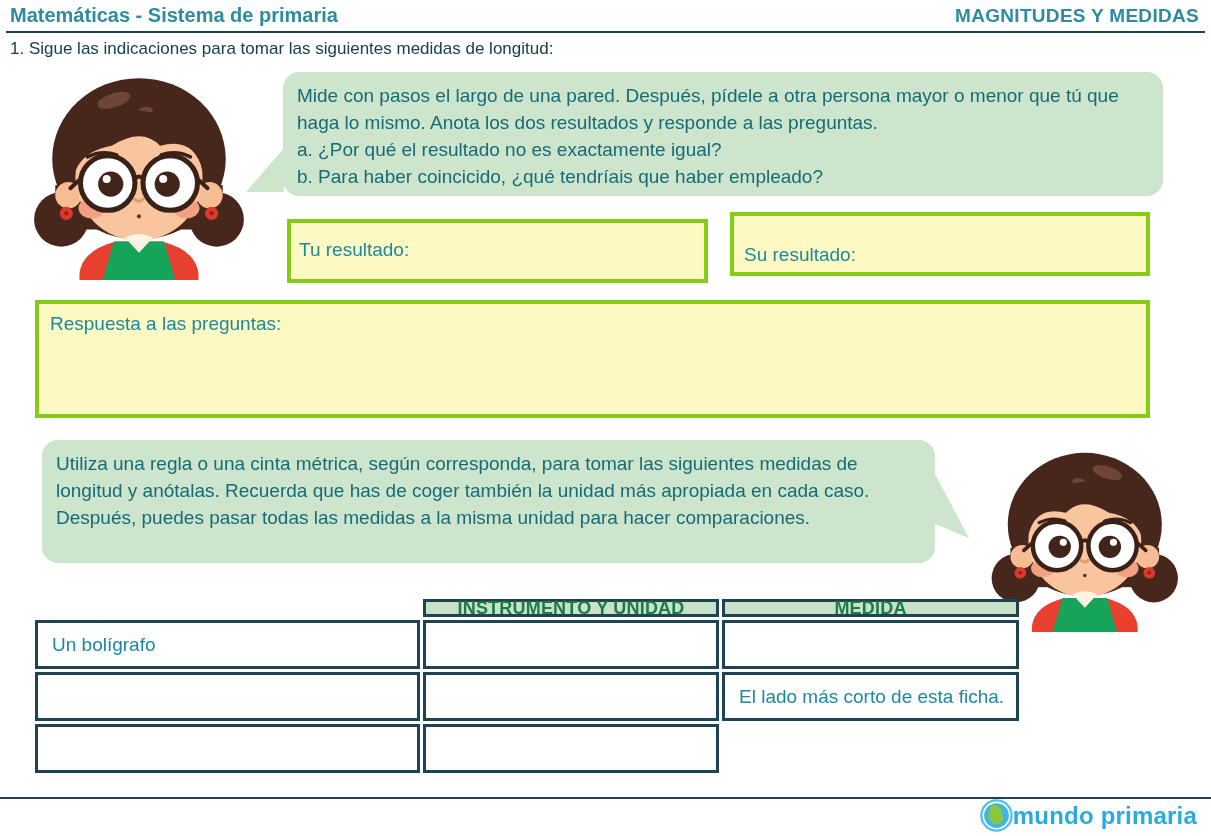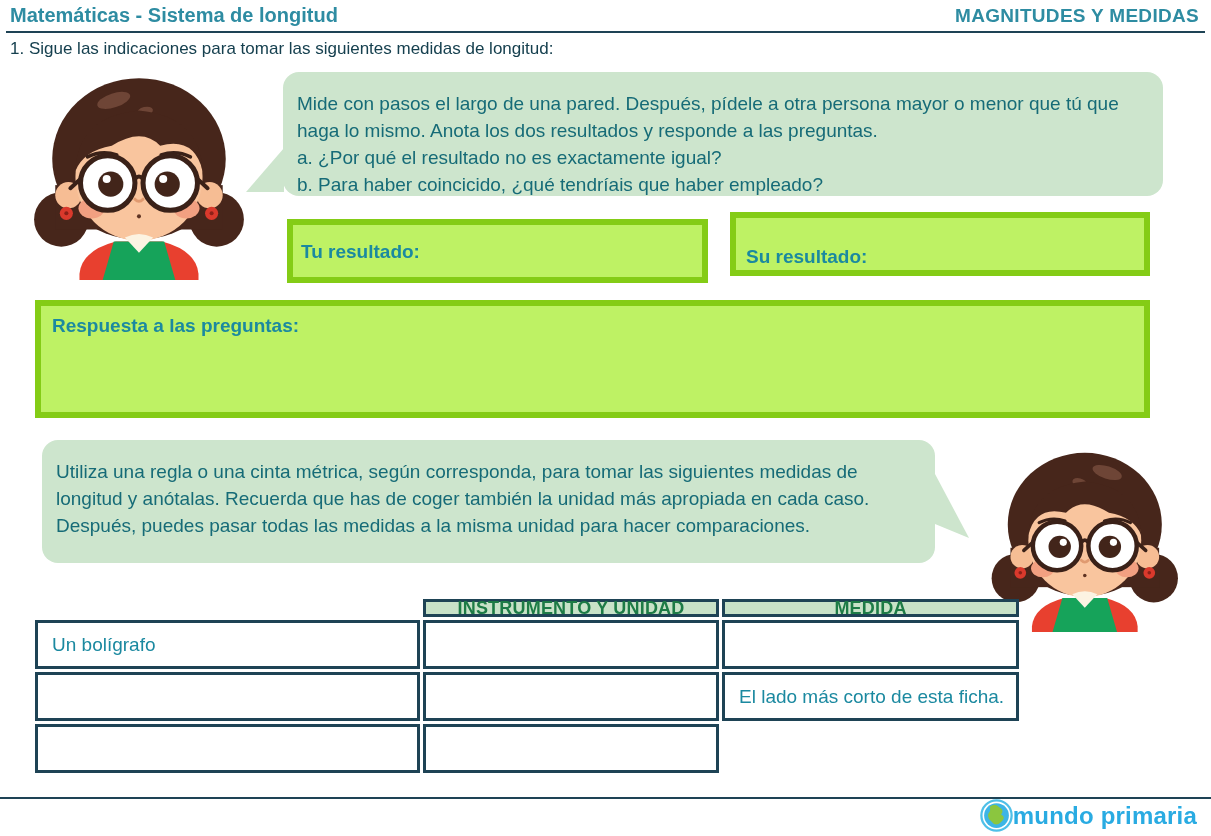--- a/index.html
+++ b/index.html
@@ -8,31 +8,31 @@
   .page { position:relative; width:1211px; height:836px; background:#fff; overflow:hidden; }
 
   
   .hdr-left  { position:absolute; left:10px; top:4px; font-size:20px; font-weight:600; color:#2e8ca2; }
   .hdr-right { position:absolute; right:12px; top:5px; font-size:19px; font-weight:600; color:#2e8ca2; letter-spacing:.3px; }
   .hdr-rule  { position:absolute; left:6px; right:6px; top:31px; height:2px; background:#1e4355; }
   .instruction { position:absolute; left:10px; top:39px; font-size:17px; color:#16404f; }
 
   
   .bubble { position:absolute; background:#cde5cd; border-radius:16px; color:#166b77; font-size:19px; line-height:27px; }
-  .bubble .txt { padding:18px 14px 8px 14px; }
+  .bubble .txt { padding:10px 14px 8px 14px; }
   .bubble-1 { left:283px; top:72px; width:880px; height:124px; }
   .bubble-1 .txt p { max-width:838px; }
   .bubble-2 { left:42px; top:440px; width:893px; height:123px; }
   .bubble-2 .txt p { max-width:824px; }
   .tail { position:absolute; }
   .tail-left  { left:-37px; top:76px; }
   .tail-right { right:-34px; top:34px; }
 
   
-  .fill-box { position:absolute; border:6px solid #84cc16; background:#bef264; color:#1b89a0; font-size:19px;font-weight:bold; }
+  .fill-box { position:absolute; border:4px solid #84cc16; background:#fef9c3; color:#1b89a0; font-size:19px; }
   .box-your   { left:287px; top:219px; width:421px; height:64px; padding:16px 8px 0 8px; }
   .box-their  { left:730px; top:212px; width:420px; height:64px; padding:28px 8px 0 10px; }
   .box-answer { left:35px;  top:300px; width:1115px; height:118px; padding:9px 8px 0 11px; }
 
   
   .tbl { position:absolute; left:35px; top:583px; width:984px;
          display:grid; grid-template-columns:385px 296px 297px; grid-template-rows:34px 49px 49px 49px; gap:3px; }
   .tbl .cell  { border:3px solid #1e4355; background:#fff; }
   .tbl .head  { background:#c8e2c8; color:#1d7b46; font-weight:bold; font-size:18px;
                 display:flex; align-items:center; justify-content:center; letter-spacing:.2px;margin-top:16px; }
@@ -89,21 +89,21 @@
       <circle cx="113" cy="149" r="2" fill="#5f3322"></circle>
       <path d="M 54,212 L 54,206 Q 56,183 90,174 L 136,174 Q 170,183 172,206 L 172,212 Z" fill="#e8402f"></path>
       <path d="M 88,174 L 138,174 L 149,212 L 77,212 Z" fill="#16a35a"></path>
       <path d="M 99,170 Q 113,163 127,170 L 113,185 Z" fill="#fcf3e2"></path>
     </symbol>
   </defs>
 </svg>
 
 <div class="page">
 
-  <div class="hdr-left">Matemáticas - Sistema de longitud</div>
+  <div class="hdr-left">Matemáticas - Sistema de primaria</div>
   <div class="hdr-right">MAGNITUDES Y MEDIDAS</div>
   <div class="hdr-rule"></div>
 
   <div class="instruction">1. Sigue las indicaciones para tomar las siguientes medidas de longitud:</div>
 
   <svg class="girl girl-1" viewBox="0 0 230 212">
     <use href="#girl-sym"></use>
   </svg>
 
   <div class="bubble bubble-1">

